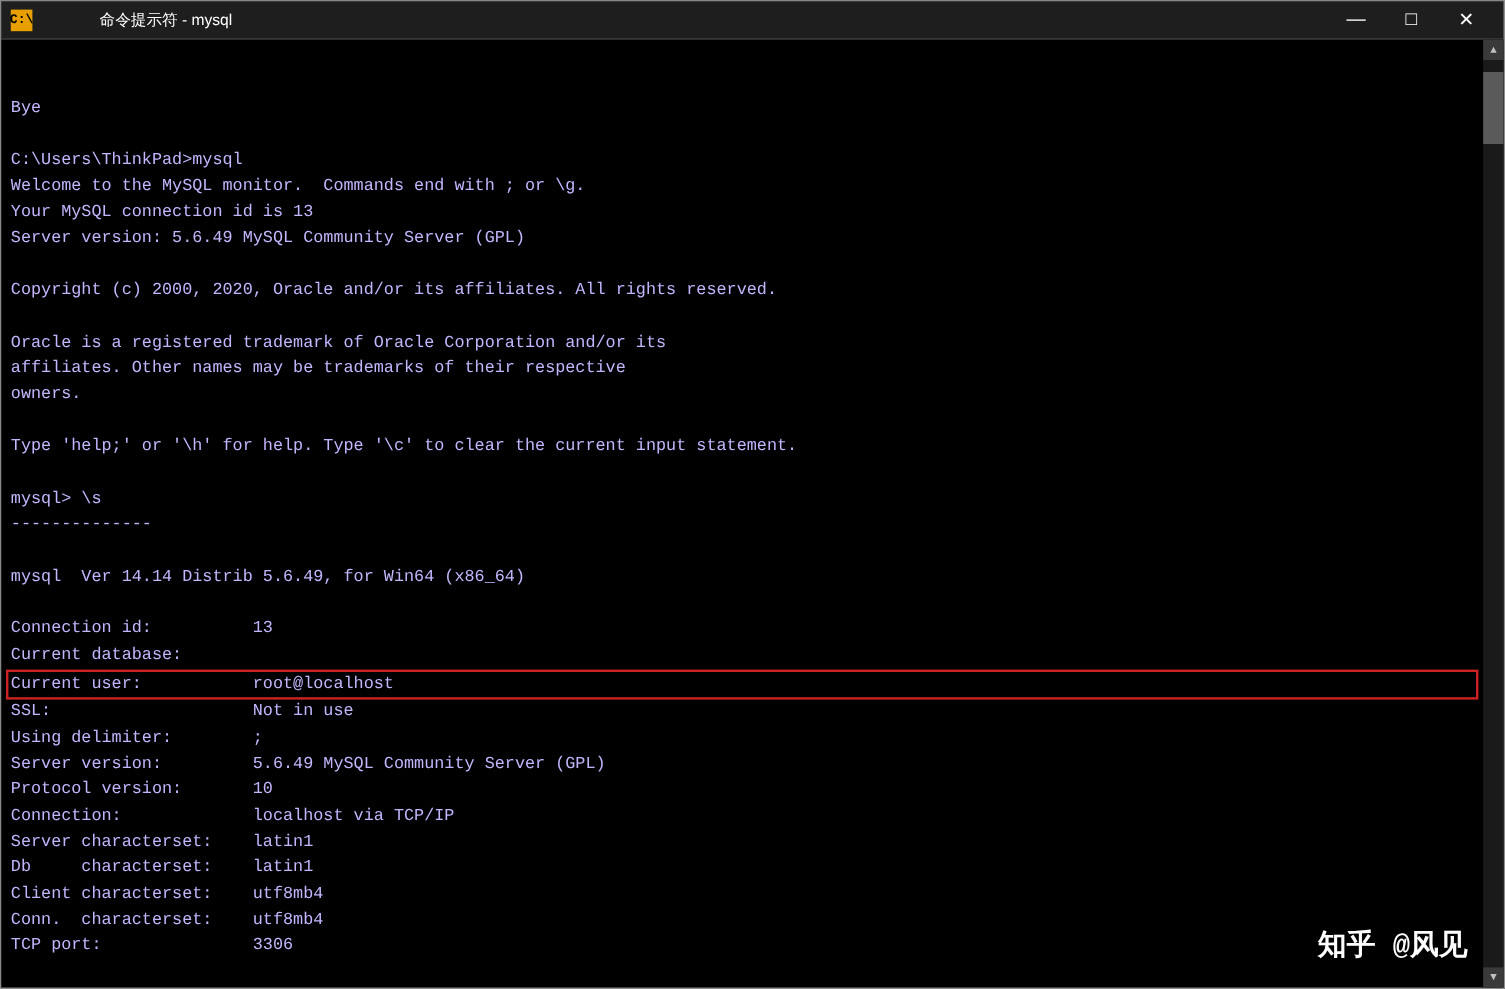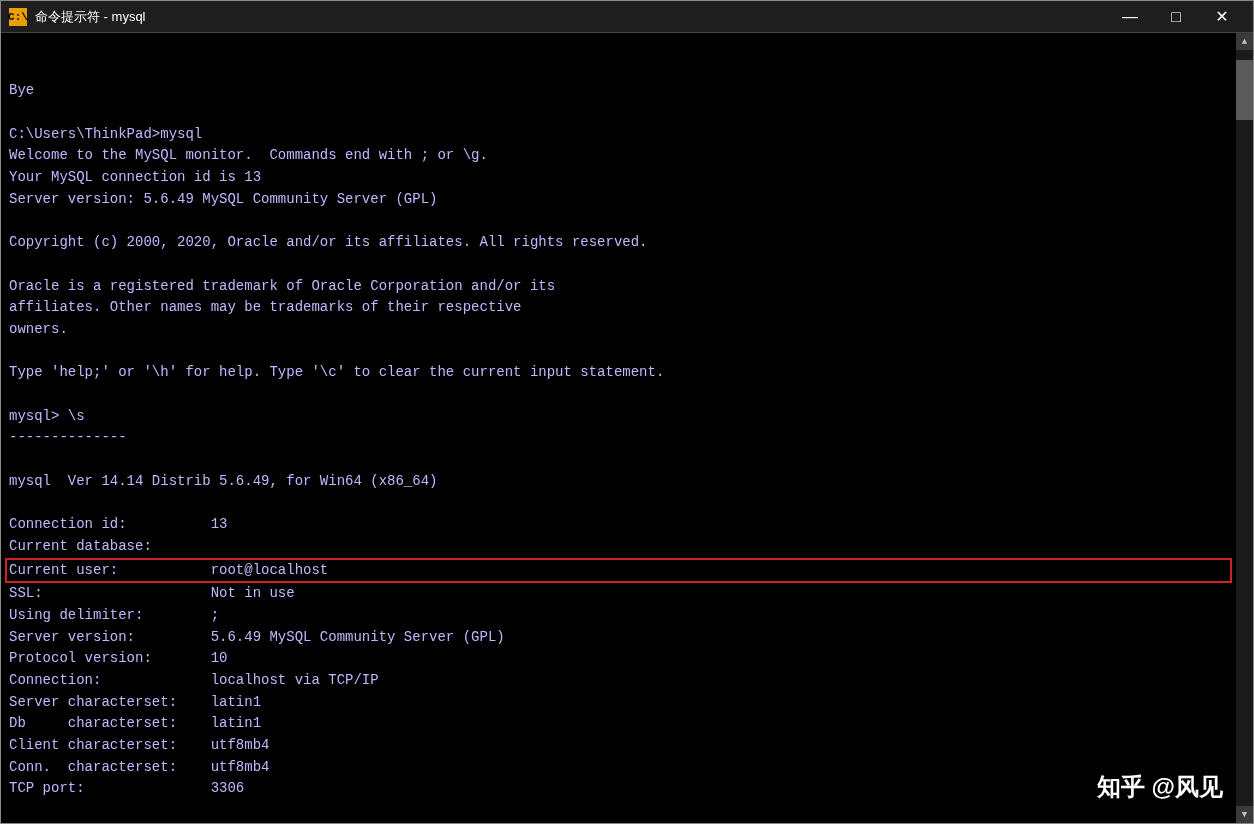--- a/index.html
+++ b/index.html
@@ -41,20 +41,21 @@
       color: #000;
       font-weight: bold;
       flex-shrink: 0;
     }
 
     .title-bar-text {
       color: #ffffff;
       font-size: 13px;
       flex: 1;
       font-family: 'Microsoft YaHei', Arial, sans-serif;
+      margin-left: 48px;
     }
 
     .title-bar-controls {
       display: flex;
       gap: 0;
     }
 
     .title-bar-btn {
       width: 46px;
       height: 32px;
@@ -123,21 +124,21 @@
       position: absolute;
       top: 10px;
     }
 
     .watermark {
       position: absolute;
       bottom: 20px;
       right: 30px;
       color: #ffffff;
       font-size: 24px;
-      font-family: Liberation Sans, sans-serif;
+      font-family: Liberation Mono, monospace;
       font-weight: bold;
       pointer-events: none;
     }
   </style>
 </head>
 <body>
 
 <div class="window">
 
   <div class="title-bar">

